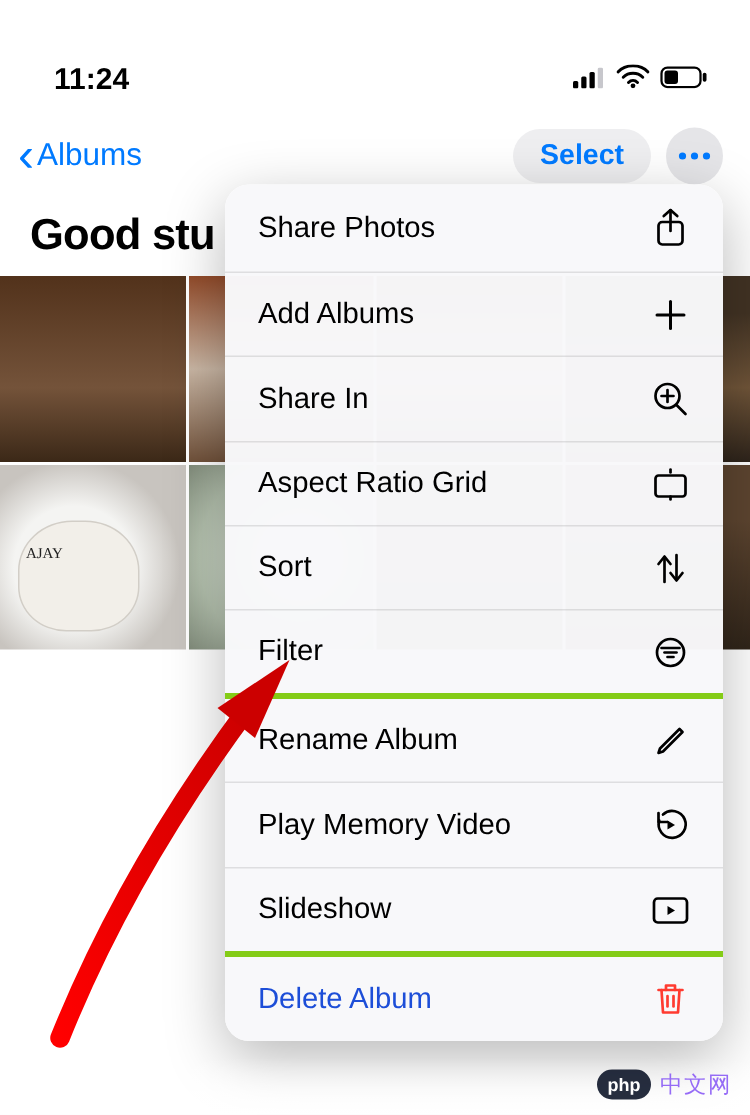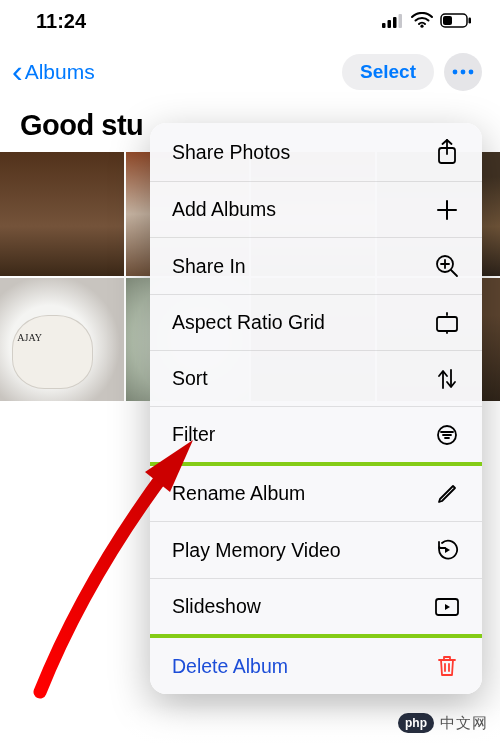--- a/index.html
+++ b/index.html
@@ -11,20 +11,21 @@
       overflow: hidden;
       position: relative;
     }
     .status-bar {
       display: flex;
       justify-content: space-between;
       align-items: center;
       padding: 10px 28px 6px 36px;
       font-size: 20px;
       font-weight: 600;
+      margin-top: 32px;
     }
     .status-right { display: flex; align-items: center; gap: 7px; }
     .nav-bar {
       display: flex;
       justify-content: space-between;
       align-items: center;
       padding: 14px 18px 4px 12px;
     }
     .back-btn { display: flex; align-items: center; gap: 2px; color: #007aff; font-size: 21px; }
     .back-chevron { font-size: 32px; font-weight: 400; line-height: 1; margin-top: -3px; }
@@ -119,21 +120,21 @@
       bottom: 10px;
       display: flex;
       align-items: center;
       gap: 6px;
       opacity: 0.9;
     }
     .wm-badge{
       background:#0f172a; color:#fff; font-size:12px; font-weight:700;
       padding:3px 7px; border-radius:10px;
     }
-    .wm-text{ color:#404040; font-size:15px; letter-spacing:1px; }
+    .wm-text{ color:#8b5cf6; font-size:15px; letter-spacing:1px; }
     .fade-bottom{
       position:absolute; left:0; right:0; bottom:0; height:38px;
       background: linear-gradient(180deg, rgba(255,255,255,0), rgba(255,255,255,0.85));
     }
   </style>
 </head>
 <body>
 
 <div class="status-bar">
   <span>11:24</span>

